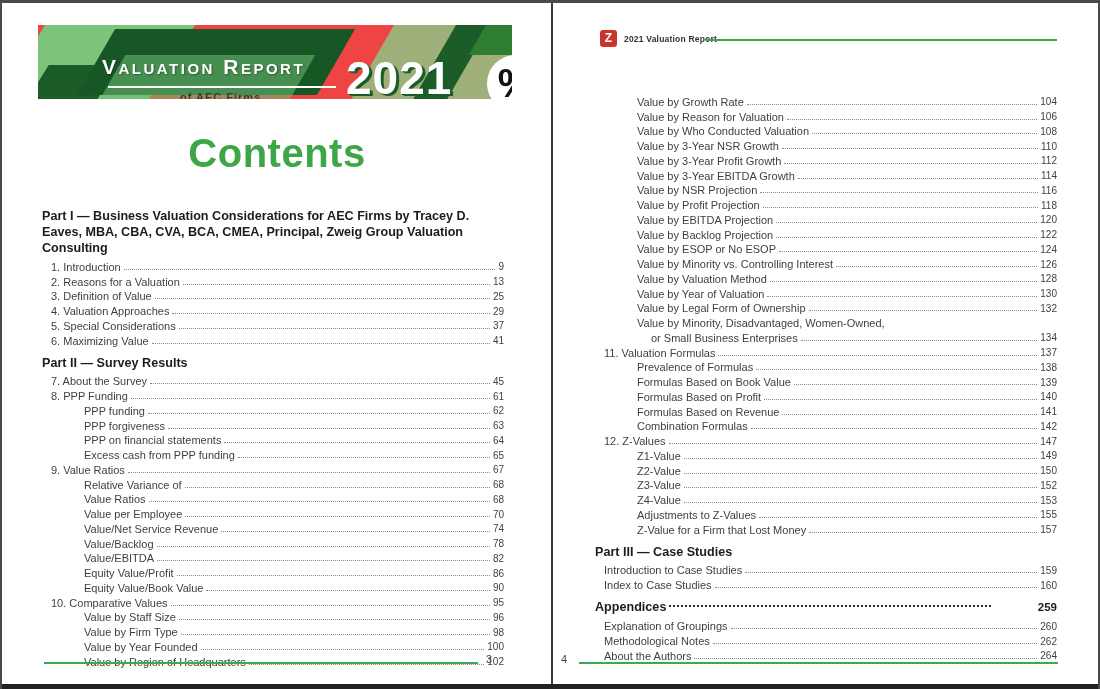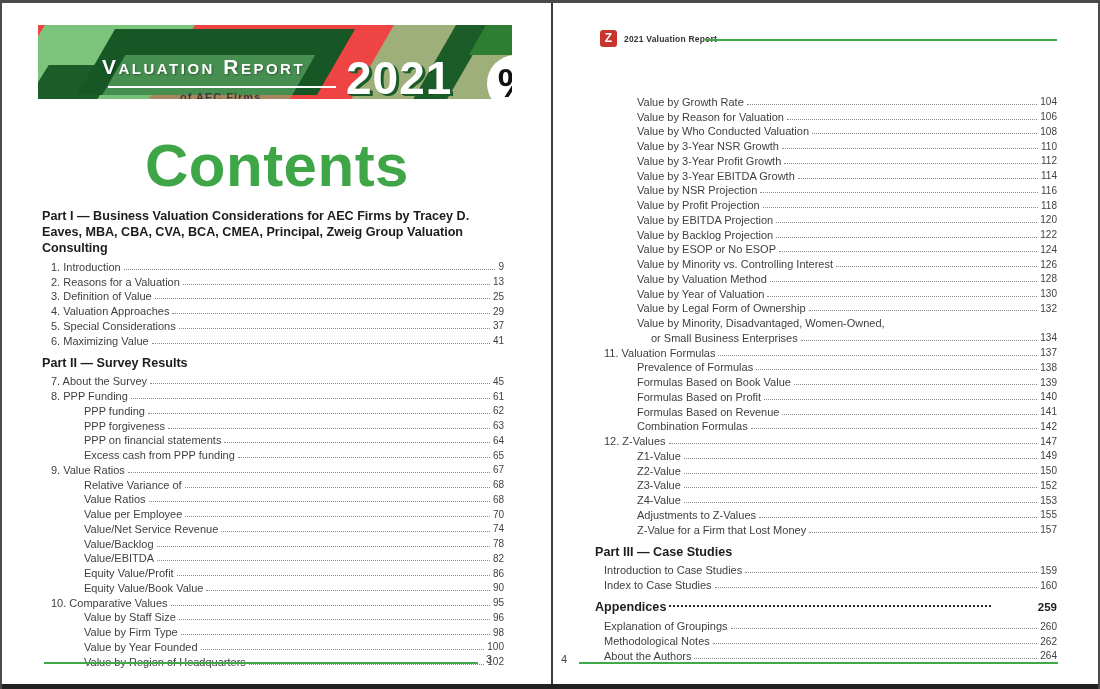--- a/index.html
+++ b/index.html
@@ -36,21 +36,21 @@
                   font-size:11px; letter-spacing:1px; }
   .banner-year  { position:absolute; left:308px; top:26px; color:#fff; font-weight:800;
                   font-size:46px; letter-spacing:1px;
                   text-shadow:3px 2px 0 #1a5c28, 1px 1px 0 #103d18; }
   .pct-badge { position:absolute; left:449px; top:30px; width:57px; height:57px; border-radius:50%;
                background:#fff; color:#111; font-weight:800; font-size:40px; line-height:57px;
                text-align:center; }
 
   
   .contents-title { position:absolute; left:0; top:128px; width:550px; text-align:center;
-                    color:#3FA648; font-weight:800; font-size:60px; letter-spacing:.5px; }
+                    color:#3FA648; font-weight:800; font-size:40px; letter-spacing:.5px; }
 
   
   .toc { position:absolute; font-size:11px; color:#3f3f3f; }
   .toc-left  { left:40px;  top:202px; width:462px; }
   .toc-right { left:593px; top:90px;  width:462px; }
   .toc-section { margin-bottom:8px; }
   .toc-heading { font-weight:bold; font-size:12.6px; color:#1c1c1c; line-height:16px;
                  margin:3px 0 2px; }
   .toc-heading.with-page { display:flex; align-items:center; }
   .toc-row { display:flex; align-items:flex-end; height:14.75px; text-decoration:none;

